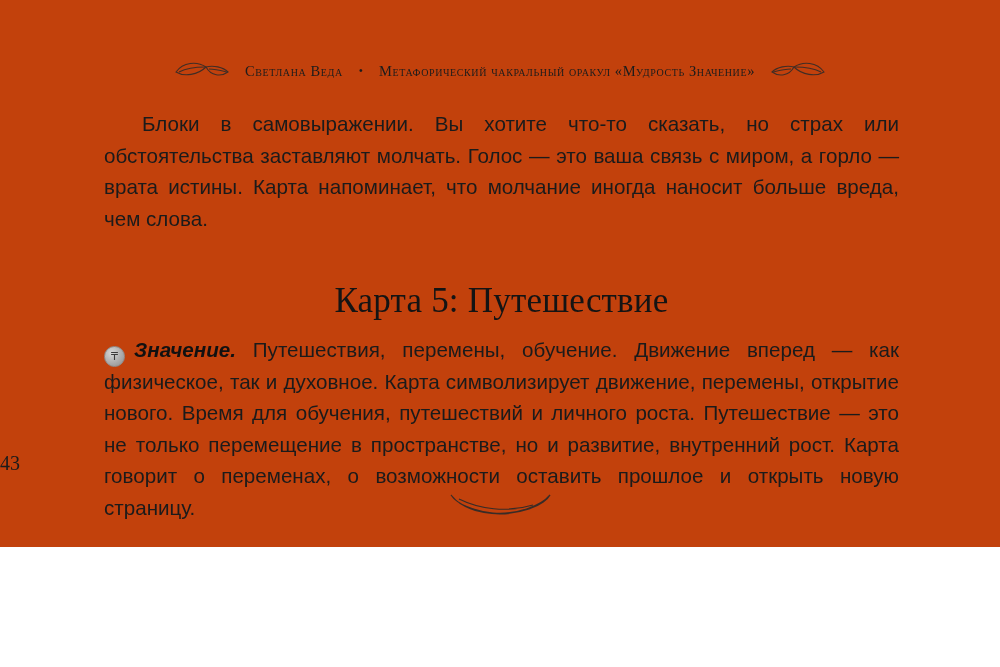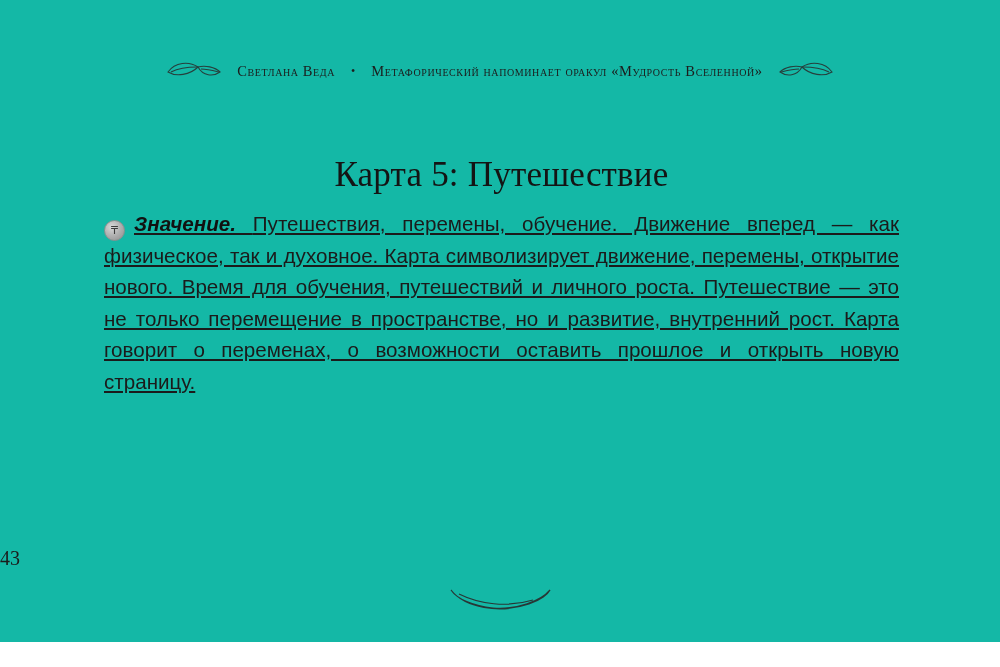--- a/index.html
+++ b/index.html
@@ -10,22 +10,22 @@
   body {
     width: 1000px;
     height: 667px;
     overflow: hidden;
     font-family: "Liberation Serif", serif;
     color: #1a1a1a;
   }
   .page {
     position: relative;
     width: 1000px;
-    height: 642px;
-    background: #14b8a6;
+    height: 547px;
+    background: #c2410c;
     box-sizing: border-box;
   }
 
   
   .running-head {
     position: absolute;
     top: 56px;
     left: 100px;
     right: 100px;
     height: 30px;
@@ -92,21 +92,20 @@
     color: #141414;
   }
   .title-block {
     margin-top: 46px;
     margin-bottom: 12px;
   }
 
   
   .meaning-first {
     position: relative;
-    text-decoration: underline;
   }
   .chakra-badge {
     display: inline-block;
     width: 19px;
     height: 19px;
     border-radius: 50%;
     background: radial-gradient(circle at 36% 32%, #d8d8d8 0%, #b4b4b4 45%, #8d8d8d 100%);
     border: 1px solid #8f8f8f;
     position: relative;
     top: 3px;
@@ -158,36 +157,37 @@
         <g fill="none" stroke="#2a2a2a" stroke-width="1.1">
           <path d="M3 14 C10 4, 24 3, 33 9 C25 17, 11 19, 3 14 Z"></path>
           <path d="M6 14 C14 10, 25 9, 32 9"></path>
           <path d="M33 9 C40 7, 50 9, 55 14 C48 19, 38 18, 33 9 Z"></path>
           <path d="M36 11 C43 11, 50 13, 54 14"></path>
         </g>
       </svg>
     </span>
     <span class="rh-text">Светлана Веда</span>
     <span class="rh-sep">•</span>
-    <span class="rh-text">Метафорический напоминает оракул «Мудрость Вселенной»</span>
+    <span class="rh-text">Метафорический чакральный оракул «Мудрость Значение»</span>
     <span class="leaf-orn">
       <svg viewBox="0 0 58 26" width="58" height="26" xmlns="http://www.w3.org/2000/svg">
         <g fill="none" stroke="#2a2a2a" stroke-width="1.1">
           <path d="M55 14 C48 4, 34 3, 25 9 C33 17, 47 19, 55 14 Z"></path>
           <path d="M52 14 C44 10, 33 9, 26 9"></path>
           <path d="M25 9 C18 7, 8 9, 3 14 C10 19, 20 18, 25 9 Z"></path>
           <path d="M22 11 C15 11, 8 13, 4 14"></path>
         </g>
       </svg>
     </span>
   </div>
 
   <div class="content">
 
 
+    <p class="body indent">Блоки в самовыражении. Вы хотите что-то сказать, но страх или обстоятельства заставляют молчать. Голос — это ваша связь с миром, а горло — врата истины. Карта напоминает, что молчание иногда наносит больше вреда, чем слова.</p>
 
     <div class="title-block">
       <h2 class="card-title">Карта 5: Путешествие</h2>
     </div>
 
     <p class="body meaning-first"><span class="chakra-badge">₸</span><span class="meaning-label">Значение.</span> <span>Путешествия, перемены, обучение. Движение вперед — как физическое, так и духовное. Карта символизирует движение, перемены, открытие нового. Время для обучения, путешествий и личного роста. Путешествие — это не только перемещение в пространстве, но и развитие, внутренний рост. Карта говорит о переменах, о возможности оставить прошлое и открыть новую страницу.</span></p>
 
   </div>
 
   <div class="folio">43</div>

